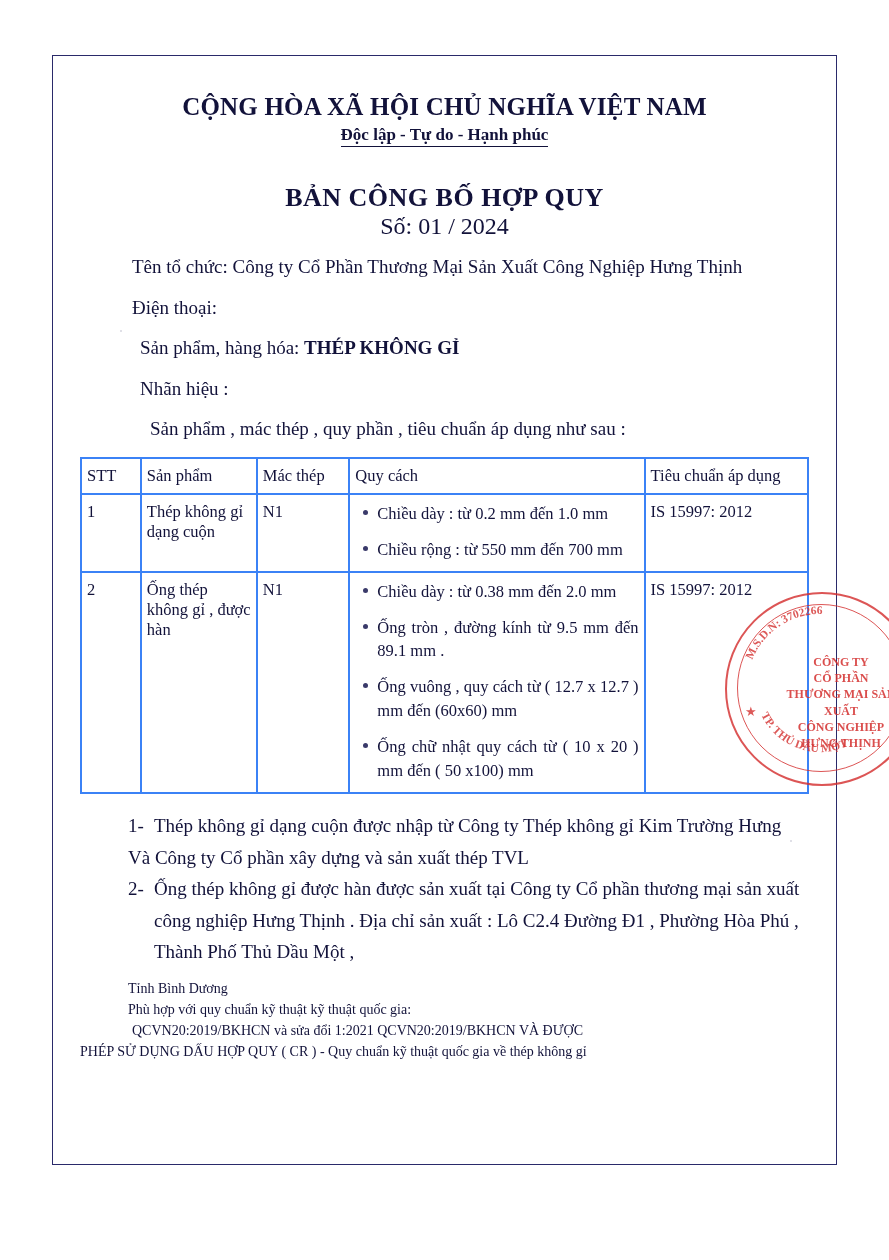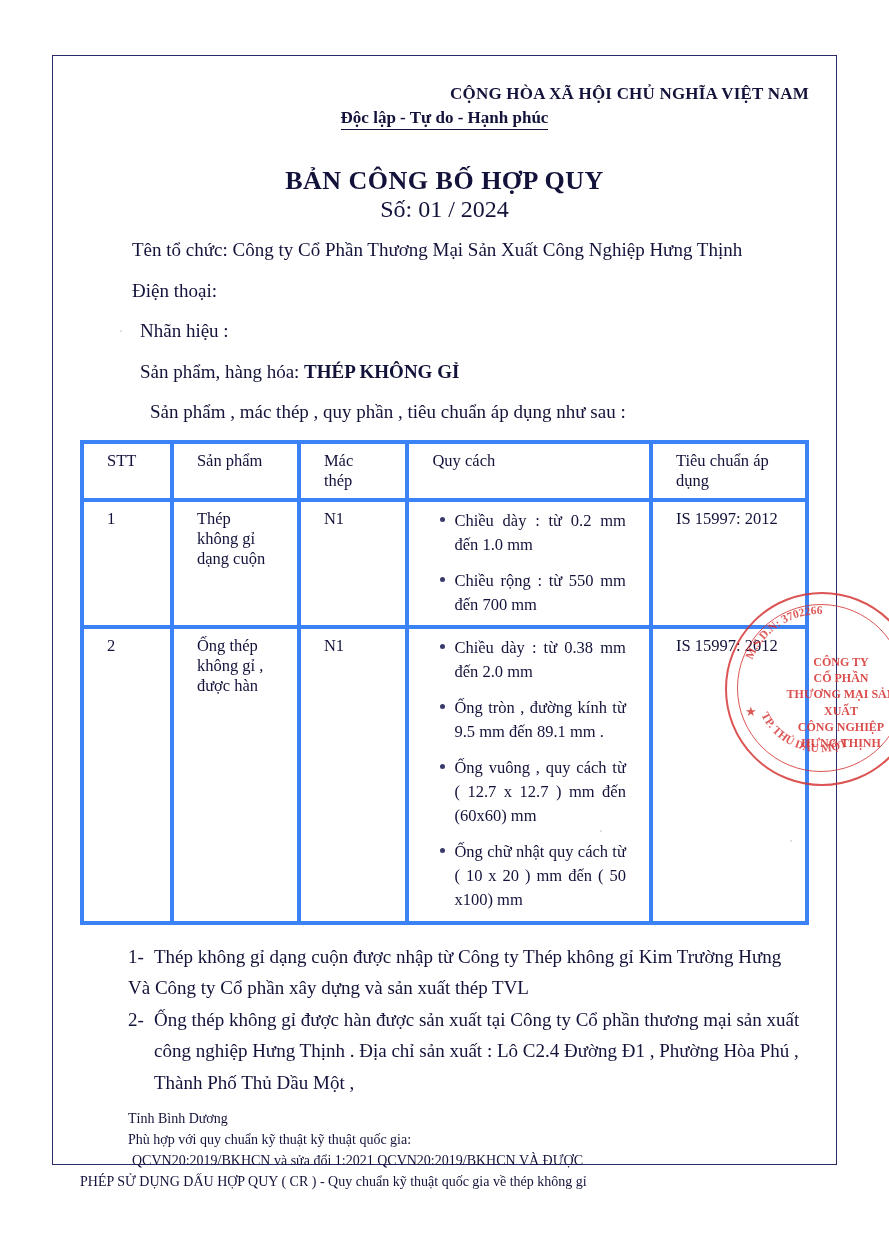--- a/index.html
+++ b/index.html
@@ -36,24 +36,23 @@
     top: 55px;
     width: 785px;
     height: 1110px;
     box-sizing: border-box;
     padding: 16px 28px 10px 28px;
   }
   .center { text-align: center; }
 
   .nation-title {
     font-weight: bold;
-    font-size: 17px;
+    font-size: 25px;
     letter-spacing: 0.2px;
-    margin-top: 13px;
-    text-align: right;
+    margin-top: 22px;
   }
   .nation-sub {
     font-weight: bold;
     font-size: 17px;
     margin-top: 4px;
     display: inline-block;
     border-bottom: 1.5px solid #12123a;
     padding-bottom: 1px;
   }
   .doc-title {
@@ -76,22 +75,22 @@
   .para.indent3 { padding-left: 70px; }
   .para b { font-weight: bold; }
 
   table.spec {
     width: 100%;
     border-collapse: collapse;
     margin-top: 14px;
     font-size: 16.5px;
   }
   table.spec th, table.spec td {
-    border: 4px solid #3b82f6;
-    padding: 7px 23px;
+    border: 2px solid #3b82f6;
+    padding: 7px 5px;
     vertical-align: top;
     text-align: left;
     font-weight: normal;
   }
   table.spec th { font-size: 16.5px; }
   .col-stt { width: 52px; text-align: center; }
   .col-sp { width: 118px; }
   .col-mac { width: 92px; text-align: center; }
   .col-qc { width: 330px; }
   .col-tc { width: 175px; }
@@ -224,24 +223,24 @@
 
     <div class="center">
       <div class="nation-title">CỘNG HÒA XÃ HỘI CHỦ NGHĨA VIỆT NAM</div>
       <div><span class="nation-sub">Độc lập - Tự do - Hạnh phúc</span></div>
       <div class="doc-title">BẢN CÔNG BỐ HỢP QUY</div>
       <div class="doc-number">Số: 01 / 2024</div>
     </div>
 
     <div class="para indent1">Tên tổ chức: Công ty Cổ Phần Thương Mại Sản Xuất Công Nghiệp Hưng Thịnh</div>
     <div class="para indent1">Điện thoại:</div>
-    <div class="para indent2">Nhãn hiệu :</div>
     <div class="para indent2">
       <span>Sản phẩm, hàng hóa: </span><b>THÉP KHÔNG GỈ</b>
     </div>
+    <div class="para indent2">Nhãn hiệu :</div>
     <div class="para indent3">Sản phẩm , mác thép , quy phần , tiêu chuẩn áp dụng như sau :</div>
 
     <table class="spec">
       <thead>
         <tr>
           <th class="col-stt">STT</th>
           <th class="col-sp">Sản phẩm</th>
           <th class="col-mac">Mác thép</th>
           <th class="col-qc">Quy cách</th>
           <th class="col-tc">Tiêu chuẩn áp dụng</th>

